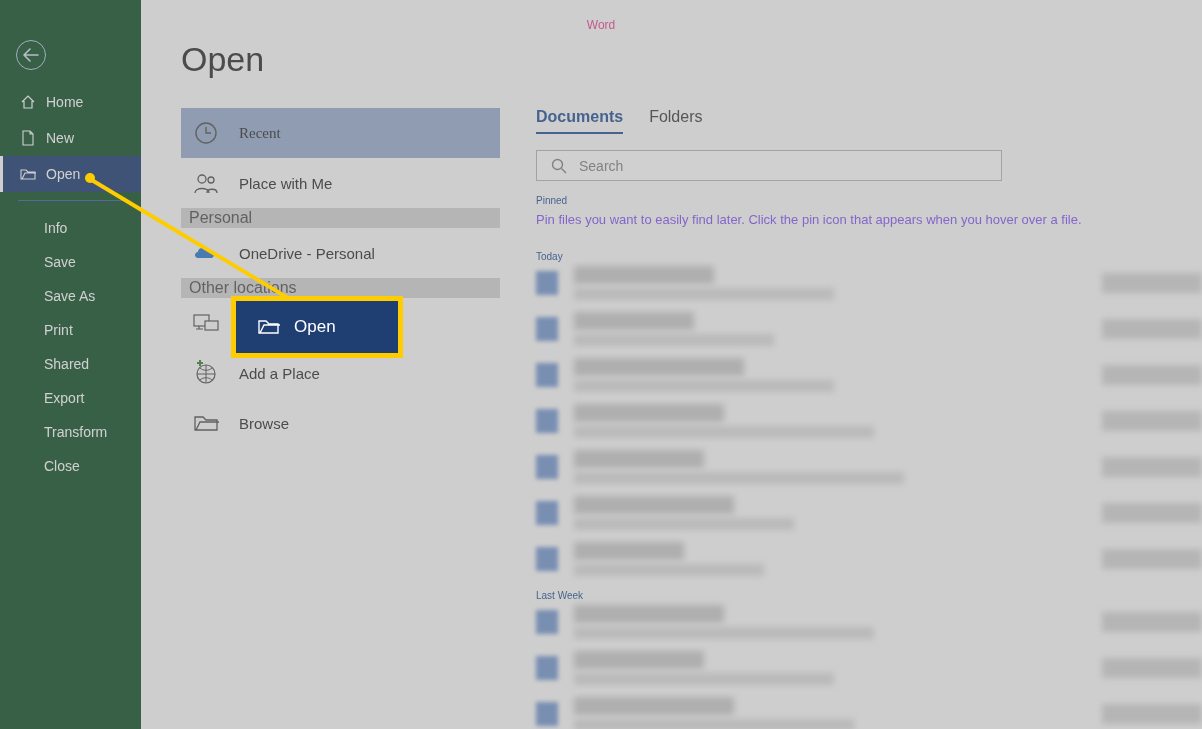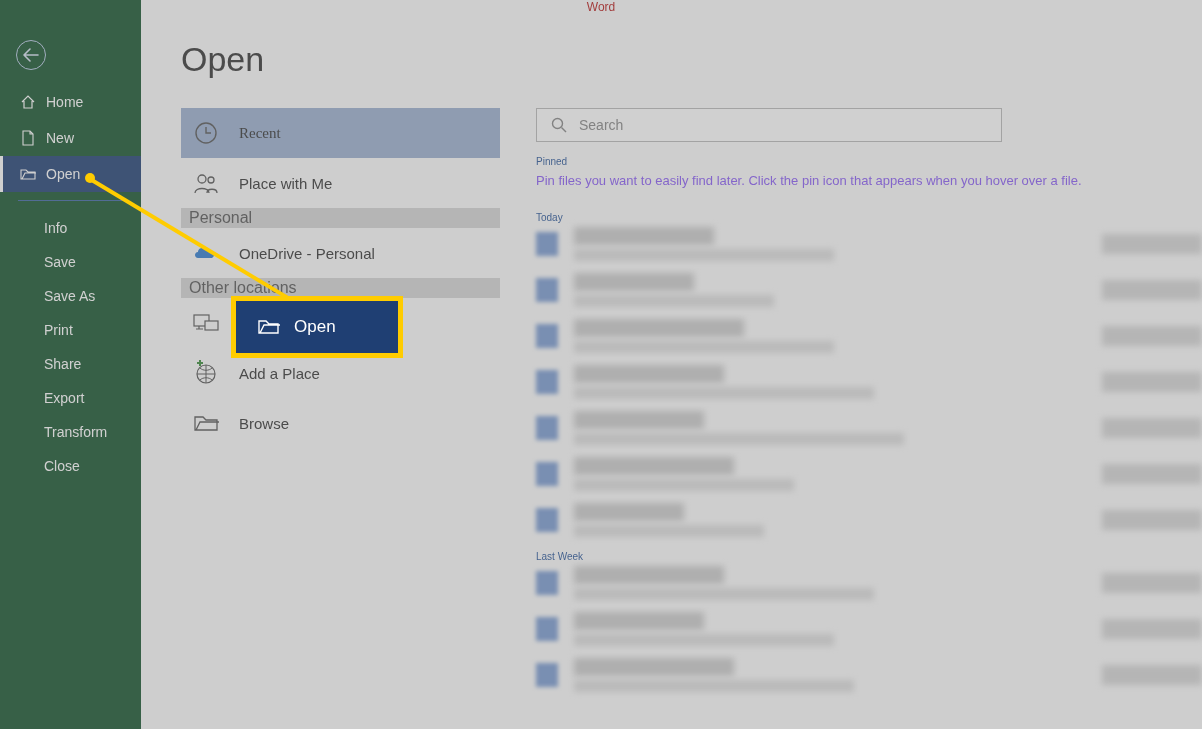--- a/index.html
+++ b/index.html
@@ -11,22 +11,22 @@
   .dim {
     position: absolute; inset: 0;
     background: rgba(120,120,120,0.35);
     pointer-events: none;
     z-index: 10;
   }
 
   
   .titlebar {
     position: absolute; top: 0; left: 0; right: 0; height: 32px;
-    display: flex; justify-content: center; align-items: flex-start;
-    font-size: 12px; color: #b91c1c;
+    display: flex; justify-content: center; align-items: flex-end;
+    font-size: 12px; color: #ec4899;
     z-index: 1;
   }
 
   
   .sidebar {
     width: 141px; min-width: 141px; height: 100%;
     background: #14532d; color: #fff;
     display: flex; flex-direction: column;
     padding-top: 40px;
     position: relative; z-index: 1;
@@ -168,21 +168,21 @@
       </span>
       <span>Open</span>
     </div>
 
     <div class="nav-section-break"></div>
 
     <div class="nav-sub"><span>Info</span></div>
     <div class="nav-sub"><span>Save</span></div>
     <div class="nav-sub"><span>Save As</span></div>
     <div class="nav-sub"><span>Print</span></div>
-    <div class="nav-sub"><span>Share</span></div>
+    <div class="nav-sub"><span>Shared</span></div>
     <div class="nav-sub"><span>Export</span></div>
     <div class="nav-sub"><span>Transform</span></div>
     <div class="nav-sub"><span>Close</span></div>
   </div>
 
   <div class="main">
     <div class="page-title">Open</div>
 
     <div class="locations">
       <div class="loc-item selected">
@@ -240,20 +240,24 @@
         <span class="loc-icon">
           <svg width="26" height="20" viewBox="0 0 26 20">
               <path d="M2 4 H10 L13 7 H24 V17 H2 Z M3 17 L7 9 H26" stroke="#555" stroke-width="1.3" fill="none"></path>
             </svg>
         </span>
         <span>Browse</span>
       </div>
     </div>
 
     <div class="content">
+      <div class="tabs">
+        <div class="tab active">Documents</div>
+        <div class="tab">Folders</div>
+      </div>
 
       <div class="searchbox">
         <span>
           <svg width="16" height="16" viewBox="0 0 16 16">
               <circle cx="6.5" cy="6.5" r="5" stroke="#888" stroke-width="1.4" fill="none"></circle>
               <path d="M10.5 10.5 L15 15" stroke="#888" stroke-width="1.4"></path>
             </svg>
         </span>
         <span>Search</span>
       </div>

